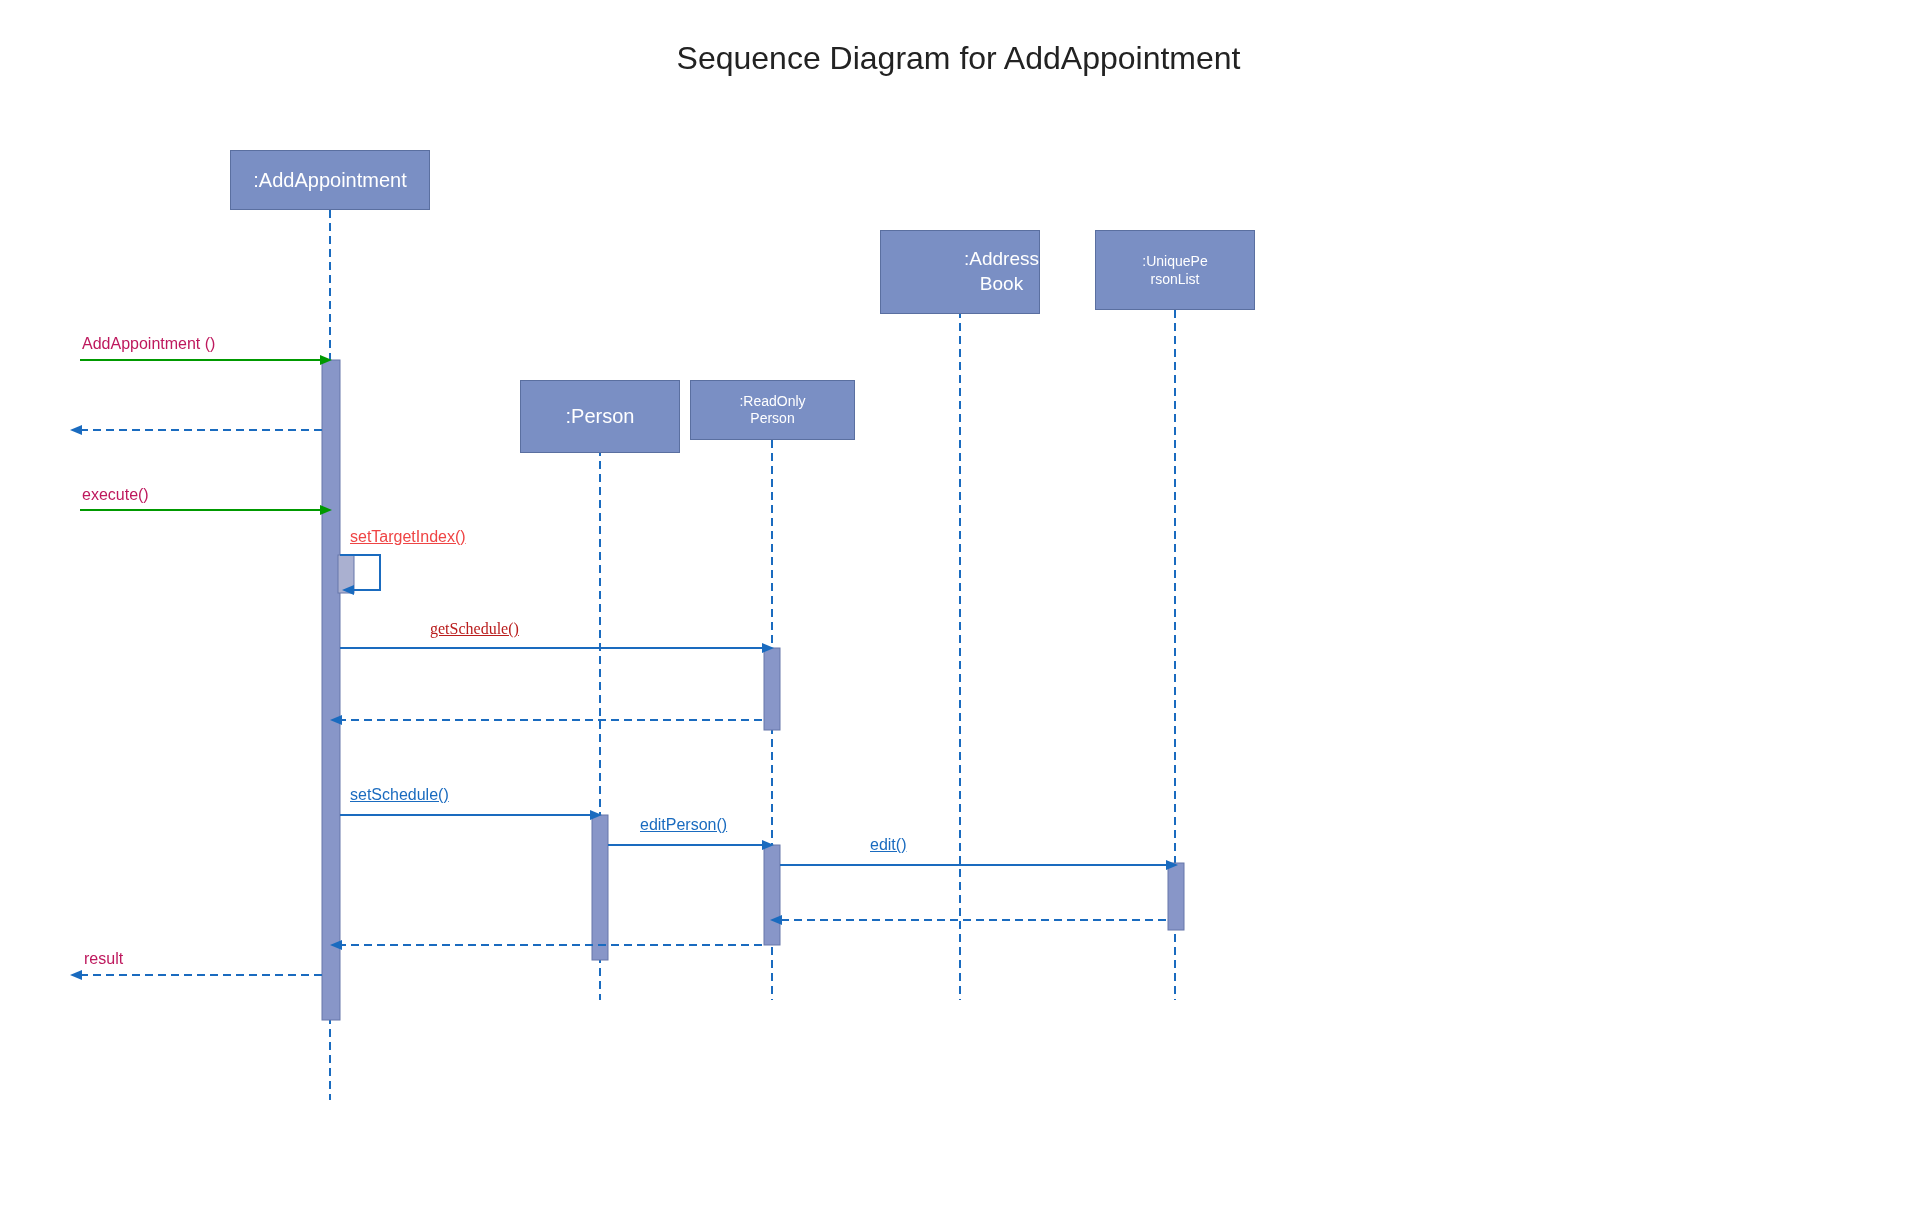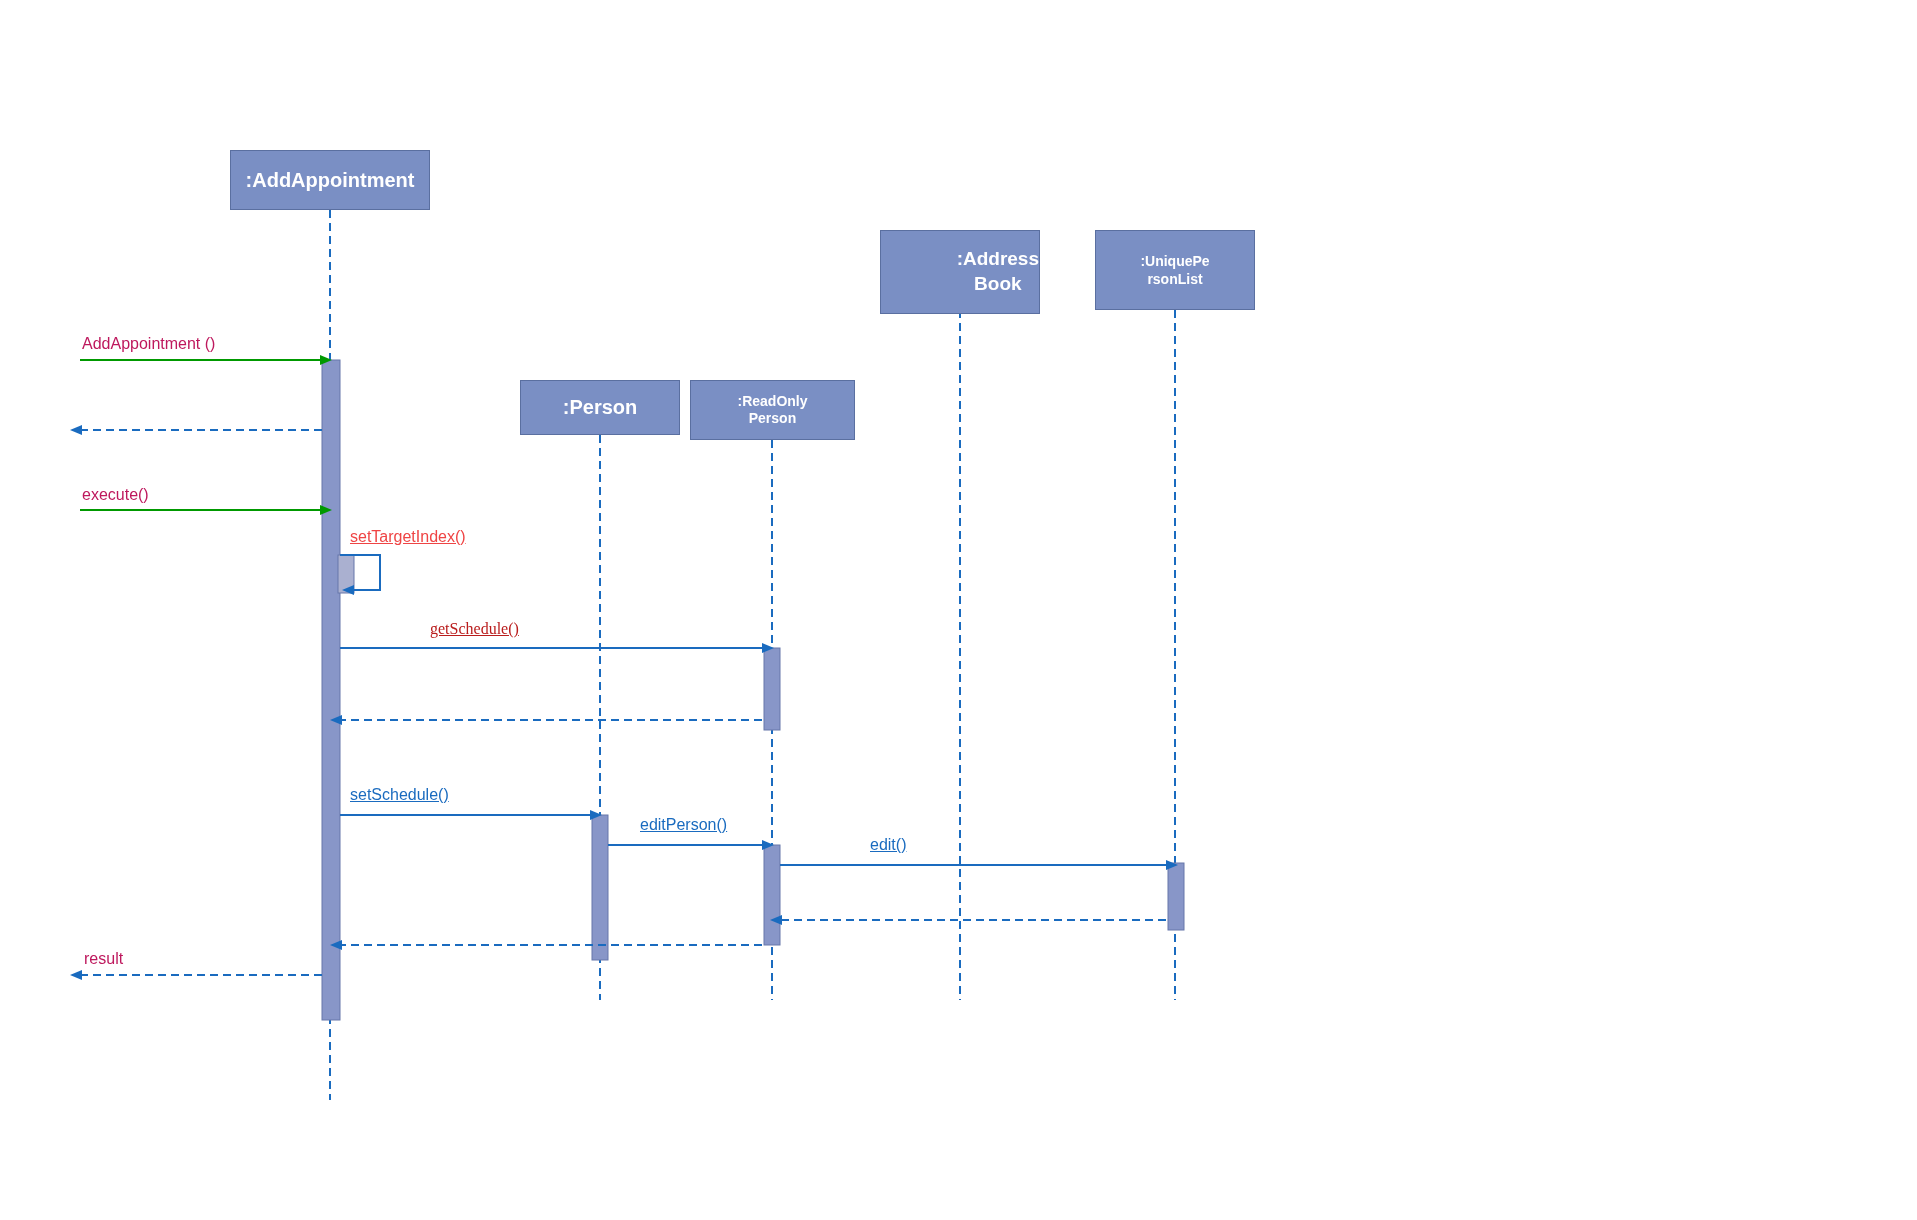--- a/index.html
+++ b/index.html
@@ -30,21 +30,21 @@
     .lifeline-box {
       position: absolute;
       background: #7a8fc4;
       border: 1px solid #5a6fa0;
       display: flex;
       align-items: center;
       justify-content: center;
       text-align: center;
       color: #ffffff;
       font-size: 20px;
-      font-weight: 700;
+      font-weight: 400;
     }
     .message-label {
       position: absolute;
       font-size: 16px;
       color: #1a6bbf;
       text-decoration: underline;
       white-space: nowrap;
     }
     .message-label.green {
       color: #be185d;
@@ -61,20 +61,21 @@
       left: 0;
       width: 1917px;
       height: 1220px;
       pointer-events: none;
     }
   </style>
 </head>
 <body>
 
 <div id="diagram-container">
+  <div class="title">Sequence Diagram for AddAppointment</div>
 
   <svg class="arrows">
 
     <line x1="330" y1="210" x2="330" y2="1100" stroke="#1a6bbf" stroke-width="2" stroke-dasharray="8,5"></line>
 
     <line x1="600" y1="435" x2="600" y2="1000" stroke="#1a6bbf" stroke-width="2" stroke-dasharray="8,5"></line>
 
     <line x1="772" y1="440" x2="772" y2="1000" stroke="#1a6bbf" stroke-width="2" stroke-dasharray="8,5"></line>
 
     <line x1="960" y1="310" x2="960" y2="1000" stroke="#1a6bbf" stroke-width="2" stroke-dasharray="8,5"></line>
@@ -127,21 +128,21 @@
     <polygon points="342,940 330,945 342,950" fill="#1a6bbf"></polygon>
 
     <line x1="322" y1="975" x2="82" y2="975" stroke="#1a6bbf" stroke-width="2" stroke-dasharray="8,5"></line>
     <polygon points="82,970 70,975 82,980" fill="#1a6bbf"></polygon>
   </svg>
 
   <div class="lifeline-box" style="left:230px; top:150px; width:200px; height:60px; font-size:20px;">
     <span>:AddAppointment</span>
   </div>
 
-  <div class="lifeline-box" style="left:520px; top:380px; width:160px; height:55px; font-size:20px;">
+  <div class="lifeline-box" style="left:520px; top:380px; width:160px; height:73px; font-size:20px;">
     <span>:Person</span>
   </div>
 
   <div class="lifeline-box" style="left:690px; top:380px; width:165px; height:60px; font-size:14px; line-height:1.2;">
     <span>:ReadOnly<br>Person</span>
   </div>
 
   <div class="lifeline-box" style="left:880px; top:230px; width:160px; height:84px; font-size:19px; line-height:1.3;justify-content:flex-end;">
     <span>:Address<br>Book</span>
   </div>

